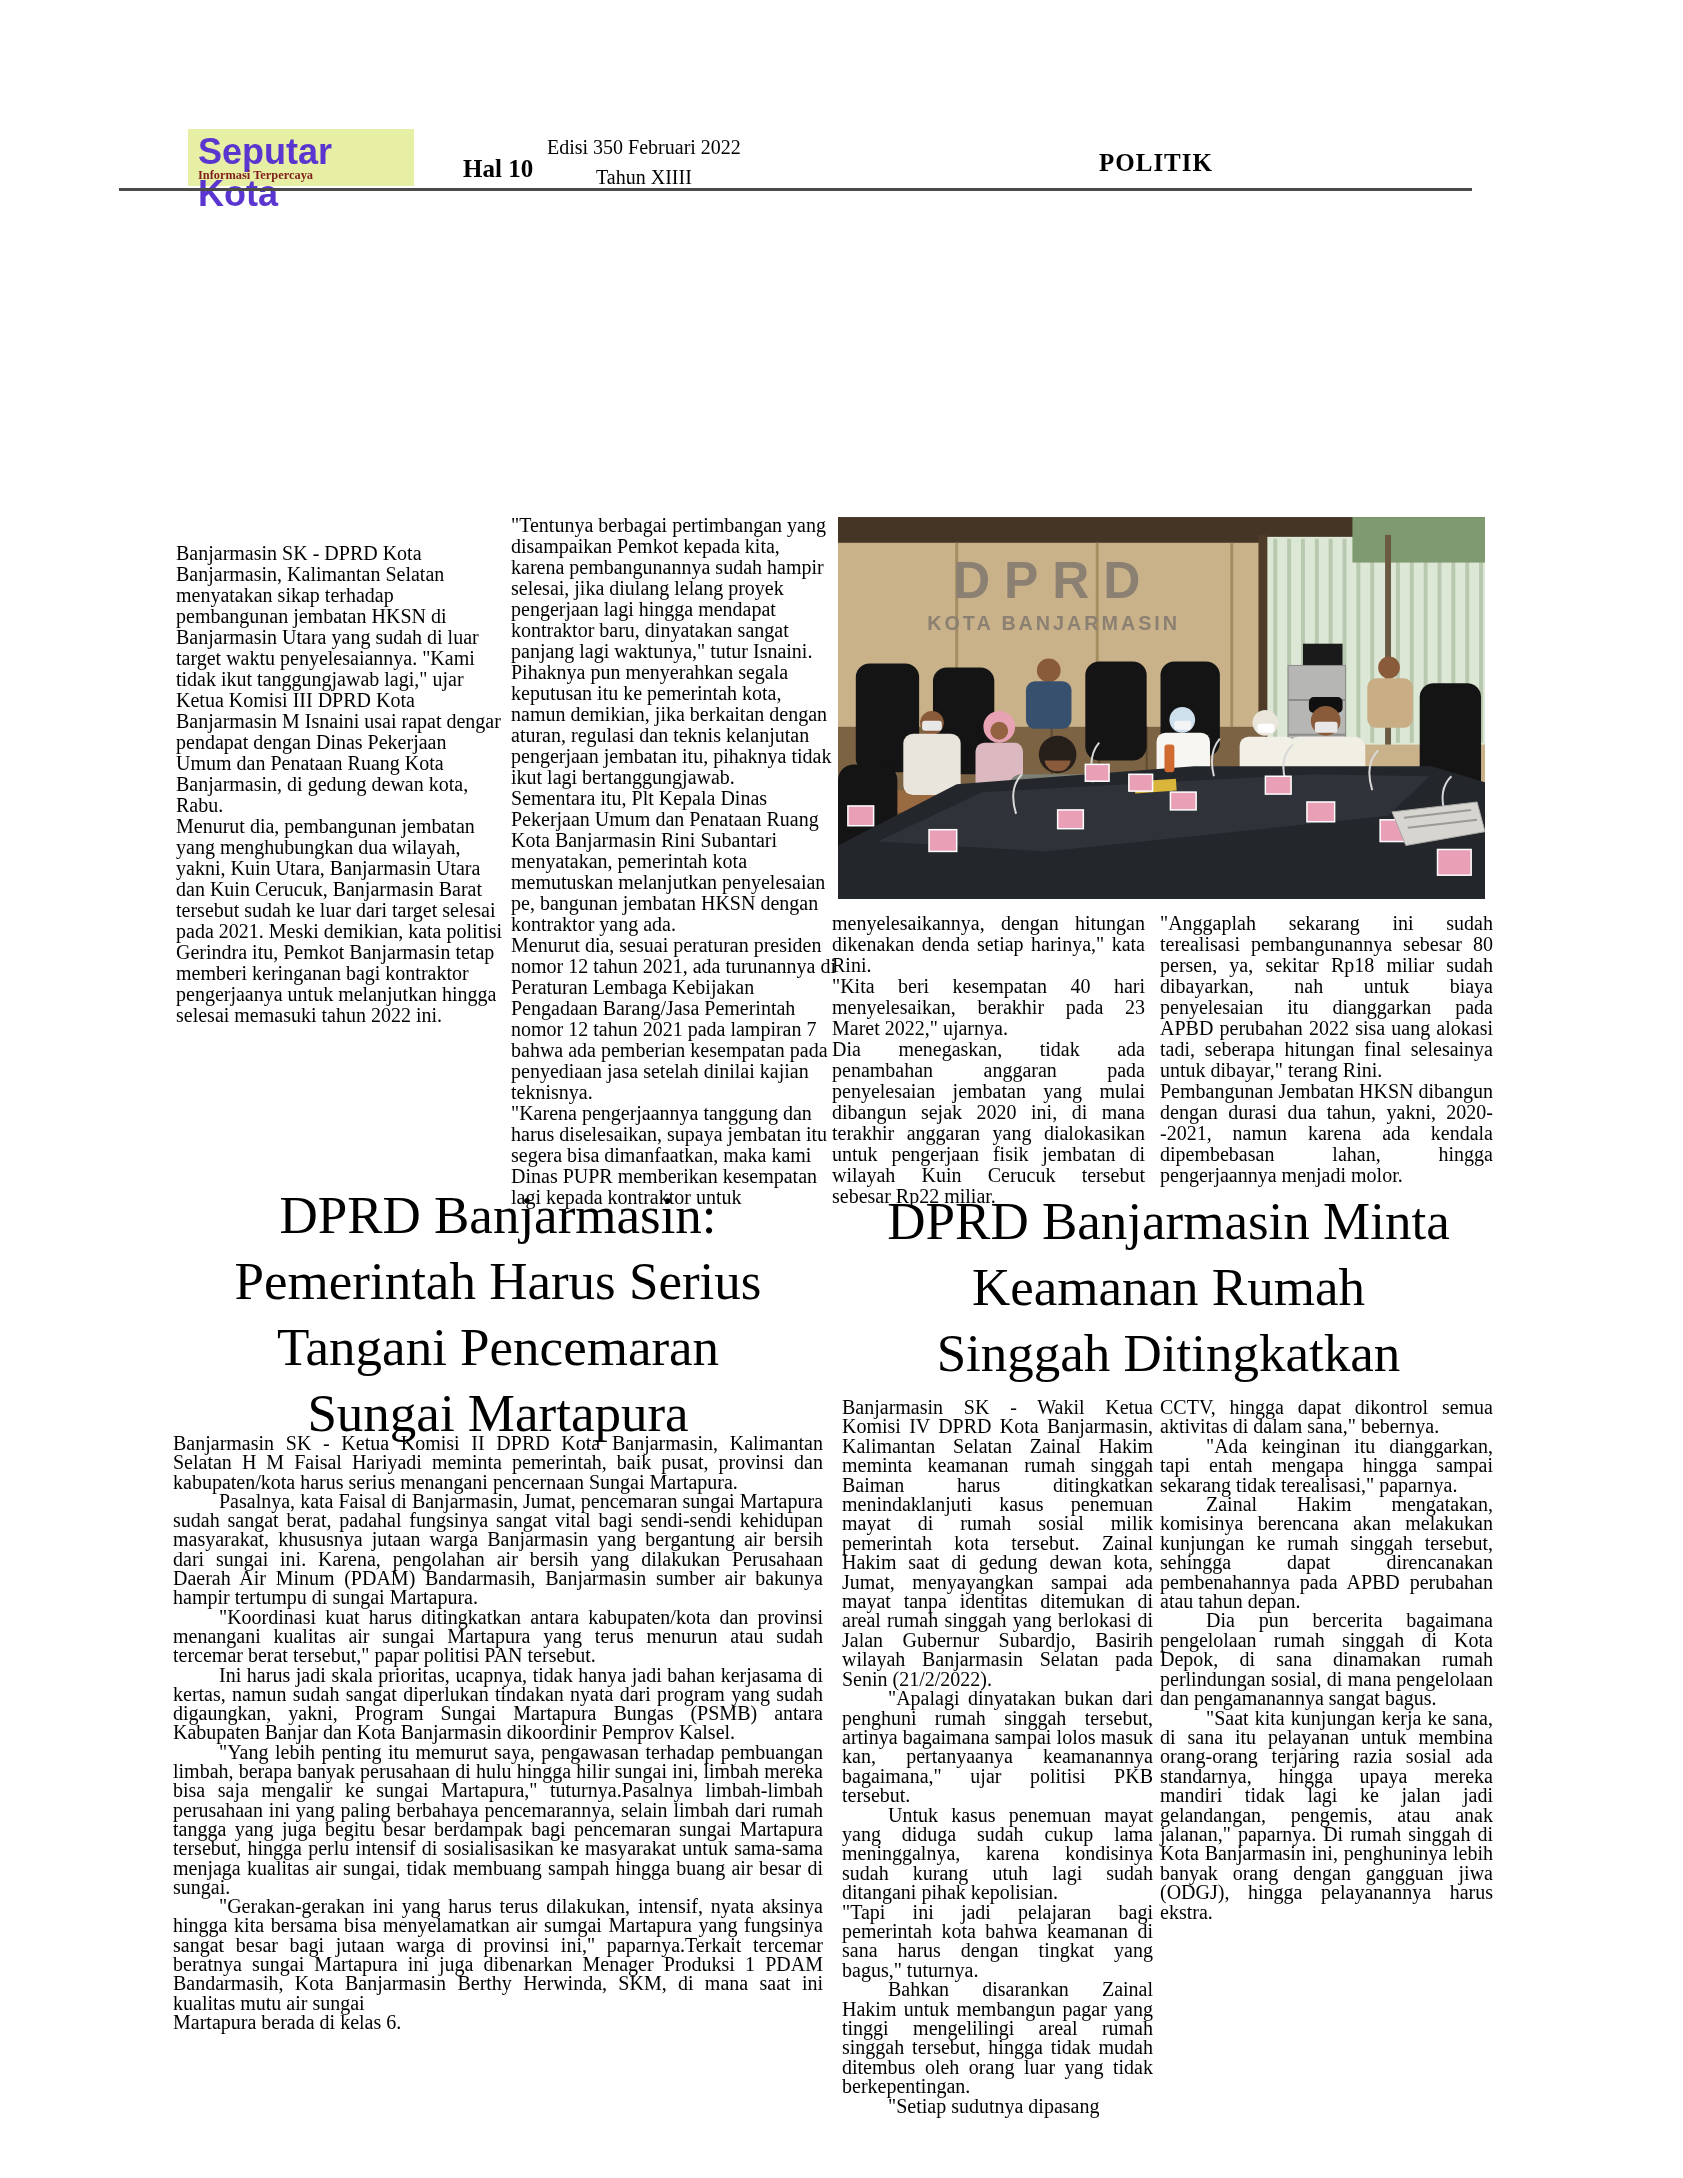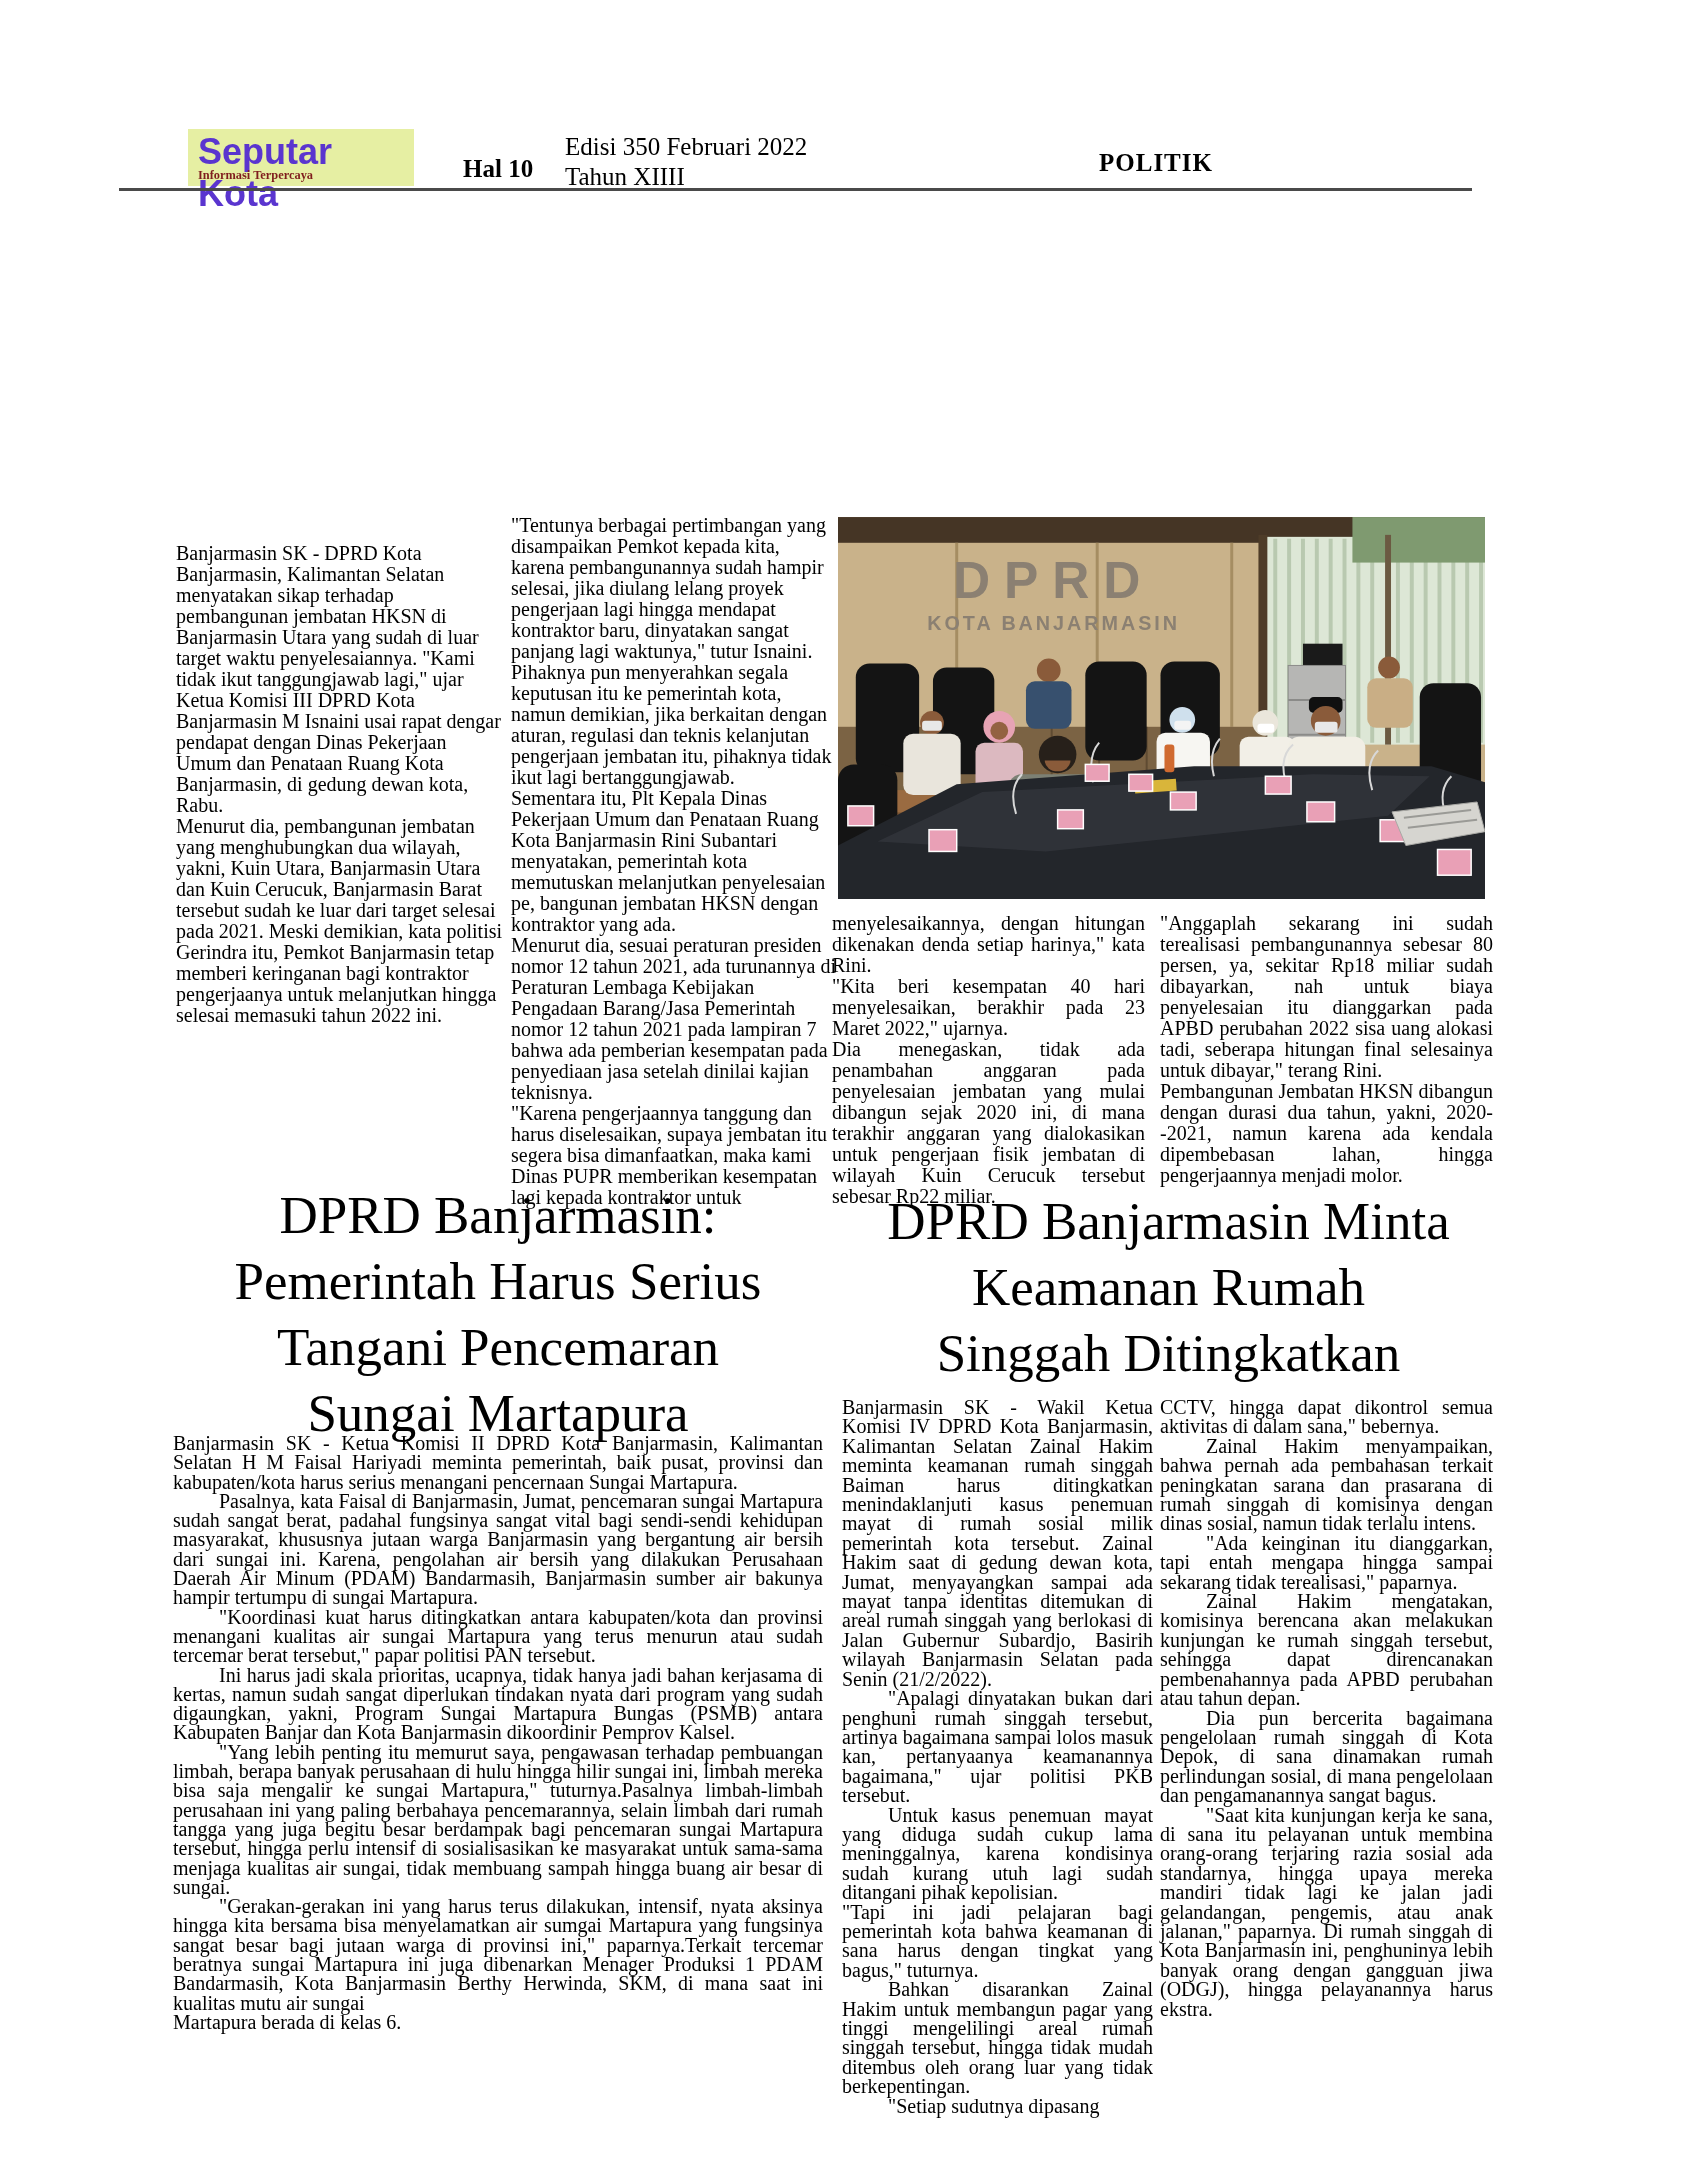--- a/index.html
+++ b/index.html
@@ -6,21 +6,21 @@
   .page{position:relative;width:1683px;height:2178px;background:#ffffff;
         font-family:"Liberation Serif",serif;color:#000;overflow:hidden;margin:0 auto;padding-left:8px;}
   .abs{position:absolute;}
 
   
   .logo-box{left:188px;top:129px;width:226px;height:57px;background:#e6efa3;}
   .logo-title{position:absolute;left:10px;top:2px;font-family:"Liberation Sans",sans-serif;
               font-weight:bold;font-size:36px;color:#5a35cf;letter-spacing:0;}
   .logo-sub{position:absolute;left:10px;bottom:3px;font-size:12.4px;font-weight:bold;color:#7f1d1d;}
   .hal{left:463px;top:155px;font-size:25px;font-weight:bold;}
-  .edition{left:565px;top:132px;font-size:25px;line-height:30px;}
+  .edition{left:547px;top:132px;font-size:20px;line-height:30px;text-align:center;}
   .section-label{left:1099px;top:149px;font-size:25px;font-weight:bold;letter-spacing:1px;}
   .header-rule{left:119px;top:188px;width:1353px;height:3px;background:#4a4a4a;}
 
   
   .headline{text-align:center;font-weight:400;}
   .hl1{left:134px;top:201px;width:1317px;font-size:85px;line-height:97px;letter-spacing:-1px;}
   .hl2{left:173px;top:1182px;width:650px;font-size:53px;line-height:66px;}
   .hl3{left:838px;top:1188px;width:661px;font-size:53px;line-height:66px;}
 
   
@@ -253,21 +253,20 @@
     <p>Banjarmasin SK  - Wakil Ketua Komisi IV DPRD Kota Banjarmasin, Kalimantan Selatan Zainal Hakim meminta keamanan rumah singgah Baiman harus ditingkatkan menindaklanjuti kasus penemuan mayat di rumah sosial milik pemerintah kota tersebut. Zainal Hakim saat di gedung dewan kota, Jumat, menyayangkan sampai ada mayat tanpa identitas ditemukan di areal rumah singgah yang berlokasi di Jalan Gubernur Subardjo, Basirih wilayah Banjarmasin Selatan pada Senin (21/2/2022).</p>
     <p class="ind">"Apalagi dinyatakan bukan dari penghuni rumah singgah tersebut, artinya bagaimana sampai lolos masuk kan, pertanyaanya keamanannya bagaimana," ujar politisi PKB tersebut.</p>
     <p class="ind">Untuk kasus penemuan mayat yang diduga sudah cukup lama meninggalnya, karena kondisinya sudah kurang utuh lagi sudah ditangani pihak kepolisian.</p>
     <p>"Tapi ini jadi pelajaran bagi pemerintah kota bahwa keamanan di sana harus dengan tingkat yang bagus," tuturnya.</p>
     <p class="ind">Bahkan disarankan Zainal Hakim untuk membangun pagar yang tinggi mengelilingi areal rumah singgah tersebut, hingga tidak mudah ditembus oleh orang luar yang tidak berkepentingan.</p>
     <p class="ind">"Setiap sudutnya dipasang</p>
   </div>
 
   <div class="abs bodycol just a3c2">
     <p>CCTV, hingga dapat dikontrol semua aktivitas di dalam sana," bebernya.</p>
-    <p class="ind">Zainal Hakim menyampaikan, bahwa pernah ada pembahasan terkait peningkatan sarana dan prasarana di rumah singgah di komisinya dengan dinas sosial, namun tidak terlalu intens.</p>
     <p class="ind">"Ada keinginan itu dianggarkan, tapi entah mengapa hingga sampai sekarang tidak terealisasi," paparnya.</p>
     <p class="ind">Zainal Hakim mengatakan, komisinya berencana akan melakukan kunjungan ke rumah singgah tersebut, sehingga dapat direncanakan pembenahannya pada APBD perubahan atau tahun depan.</p>
     <p class="ind">Dia pun bercerita bagaimana pengelolaan rumah singgah di Kota Depok, di sana dinamakan rumah perlindungan sosial, di mana pengelolaan dan pengamanannya sangat bagus.</p>
     <p class="ind">"Saat kita kunjungan kerja ke sana, di sana itu pelayanan untuk membina orang-orang terjaring razia sosial ada standarnya, hingga upaya mereka mandiri tidak lagi ke jalan jadi gelandangan, pengemis, atau anak jalanan," paparnya. Di rumah singgah di Kota Banjarmasin ini, penghuninya lebih banyak orang dengan gangguan jiwa (ODGJ), hingga pelayanannya harus ekstra.</p>
   </div>
 
 </div>
 
 
 </body></html>

